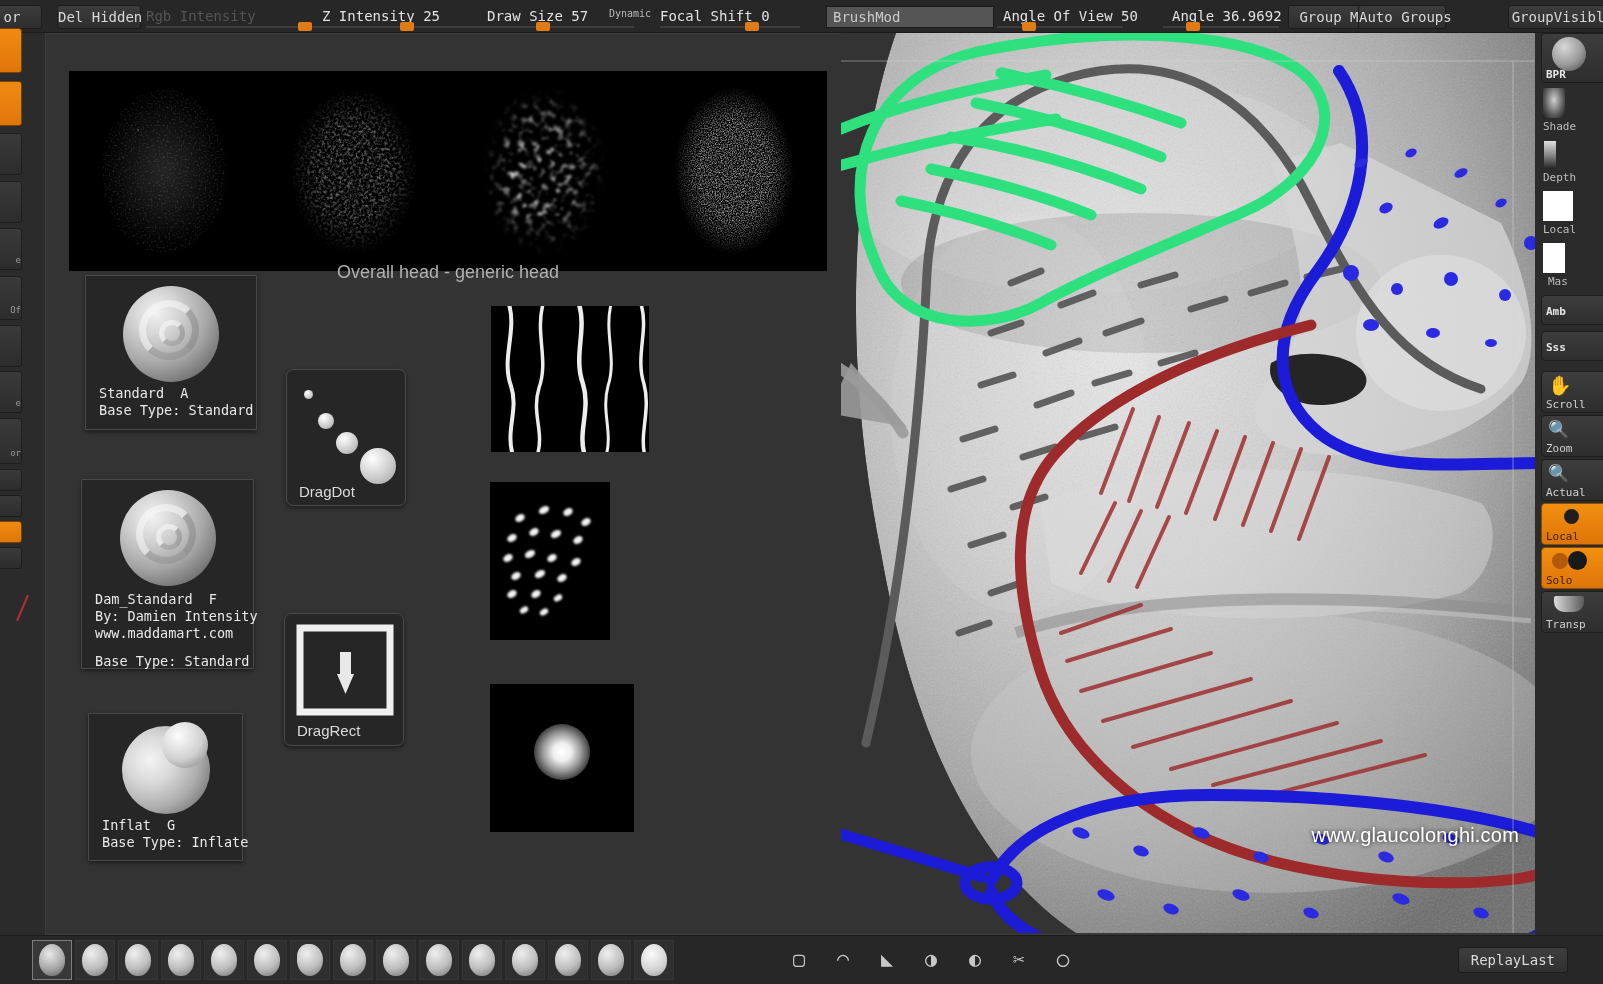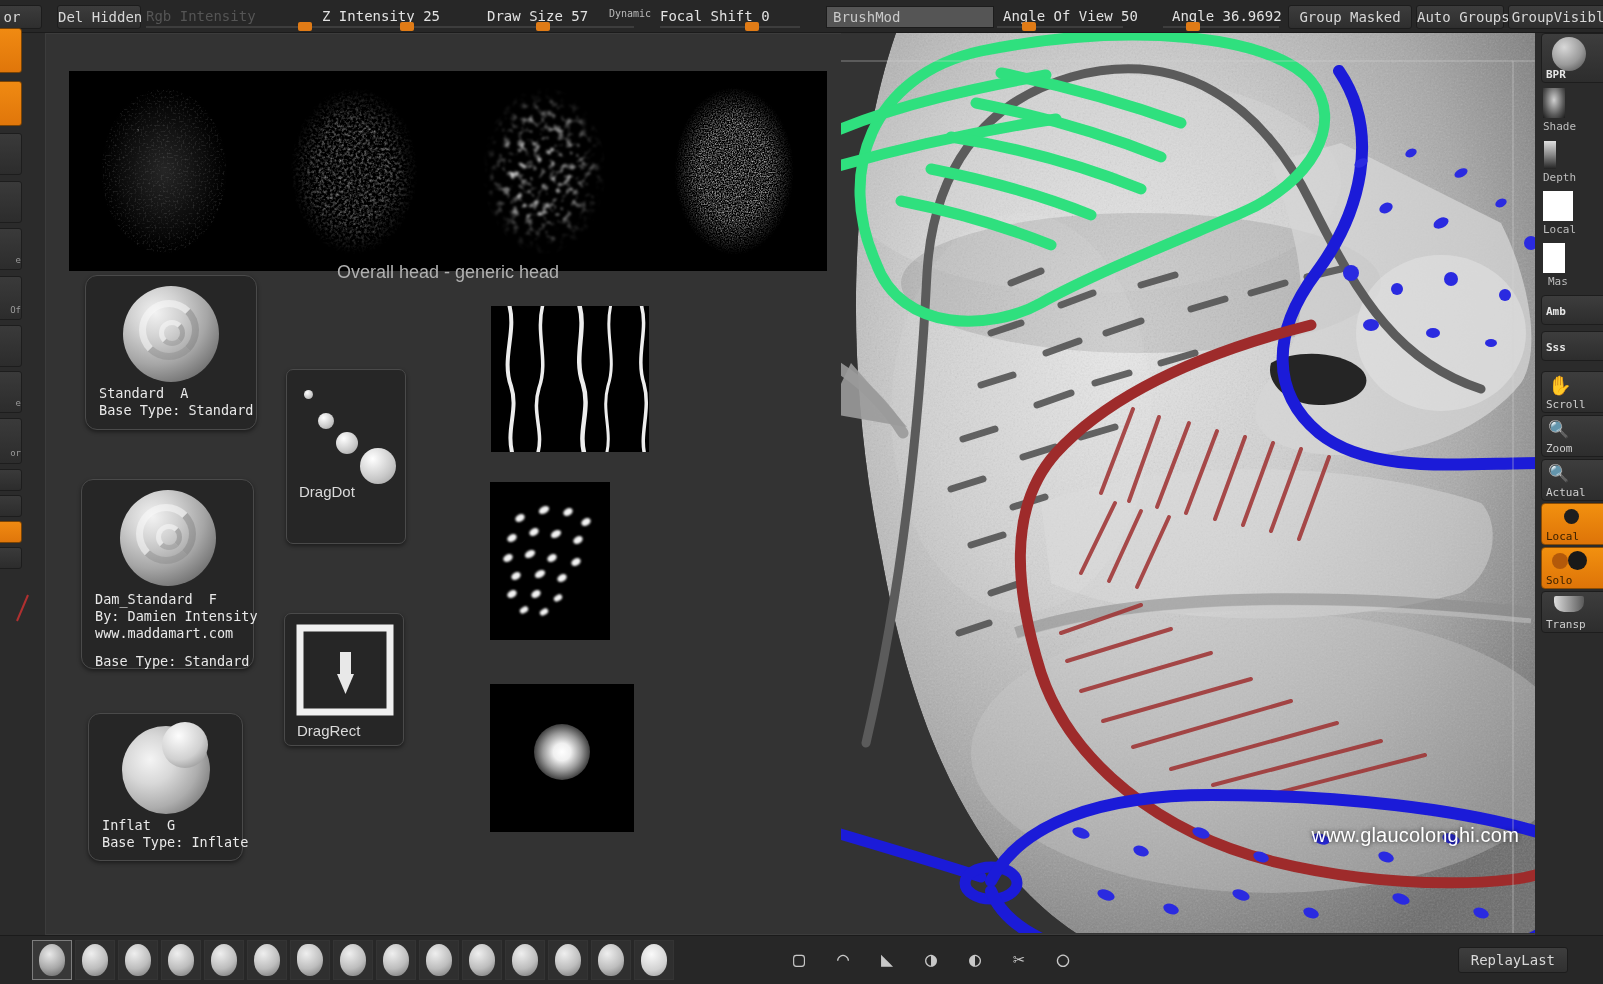--- a/index.html
+++ b/index.html
@@ -81,21 +81,21 @@
   #strip-caption {
     position: absolute; left: 23px; top: 228px; width: 758px;
     text-align: center; color: #b0b0b0; font-size: 18px;
     font-family: "Liberation Sans", sans-serif;
   }
 
   
   .brushcard {
     position: absolute;
     background: #262626;
-    border: 1px solid #4a4a4a; border-radius: 12px;
+    border: 1px solid #4a4a4a; border-radius: 1px;
     box-shadow: 0 2px 4px rgba(0,0,0,.45);
   }
   .brush-thumb {
     position: absolute; left: 50%; transform: translateX(-50%);
     border-radius: 50%;
     background:
       radial-gradient(circle at 34% 28%, #f2f2f2 0%, #d2d2d2 26%, #a6a6a6 55%, #6e6e6e 82%, #4a4a4a 100%);
   }
   .swirl {
     position: absolute; border-radius: 50%;
@@ -222,21 +222,21 @@
 
     <div class="tb-label" style="left:1003px;top:8px">Angle Of View 50</div>
     <div class="slider-track" style="left:997px;top:26px;width:126px"></div>
     <div class="slider-knob" style="left:1022px;top:22px"></div>
 
     <div class="tb-label" style="left:1172px;top:8px">Angle 36.9692</div>
     <div class="slider-track" style="left:1163px;top:26px;width:116px"></div>
     <div class="slider-knob" style="left:1186px;top:22px"></div>
 
     <div class="tb-btn" style="left:1288px;width:124px">Group Masked</div>
-    <div class="tb-btn" style="left:1416px;width:88px">Auto Groups</div>
+    <div class="tb-btn" style="left:1358px;width:88px">Auto Groups</div>
     <div class="tb-btn" style="left:1508px;width:100px">GroupVisibl</div>
   </div>
 
   <div id="leftbar">
     <div class="lb-cell orange" style="top:-5px;height:45px"></div>
     <div class="lb-cell orange" style="top:48px;height:45px"></div>
     <div class="lb-cell" style="top:100px;height:42px"></div>
     <div class="lb-cell" style="top:148px;height:42px"></div>
     <div class="lb-cell" style="top:195px;height:42px"></div>
     <div class="lb-txt" style="top:222px">e</div>
@@ -359,21 +359,21 @@
     <div class="brushcard" style="left:42px;top:679px;width:155px;height:148px">
       <div class="brush-thumb" style="top:12px;width:88px;height:88px;background:
              radial-gradient(circle at 32% 38%, #f4f4f4 0%, #d8d8d8 30%, #adadad 60%, #6f6f6f 88%, #4c4c4c 100%);">
         <div style="position:absolute;right:2px;top:-4px;width:46px;height:46px;border-radius:50%;
                     background:radial-gradient(circle at 36% 30%, #fdfdfd, #d0d0d0 55%, #8d8d8d 90%);"></div>
       </div>
       <div class="brush-text" style="top:103px">Inflat  G</div>
       <div class="brush-text" style="top:120px">Base Type: Inflate</div>
     </div>
 
-    <div class="strokecard" style="left:240px;top:335px;width:120px;height:175px">
+    <div class="strokecard" style="left:240px;top:335px;width:120px;height:137px">
       <div class="dd-dot" style="left:17px;top:20px;width:9px;height:9px"></div>
       <div class="dd-dot" style="left:31px;top:43px;width:16px;height:16px"></div>
       <div class="dd-dot" style="left:49px;top:62px;width:22px;height:22px"></div>
       <div class="dd-dot" style="left:73px;top:78px;width:36px;height:36px"></div>
       <div class="stroke-label" style="top:113px">DragDot</div>
     </div>
 
     <div class="strokecard" style="left:238px;top:579px;width:120px;height:133px">
       <svg style="position:absolute;left:11px;top:10px" width="98" height="92">
         <rect x="4" y="4" width="90" height="84" fill="none" stroke="#f0f0f0" stroke-width="7"></rect>

